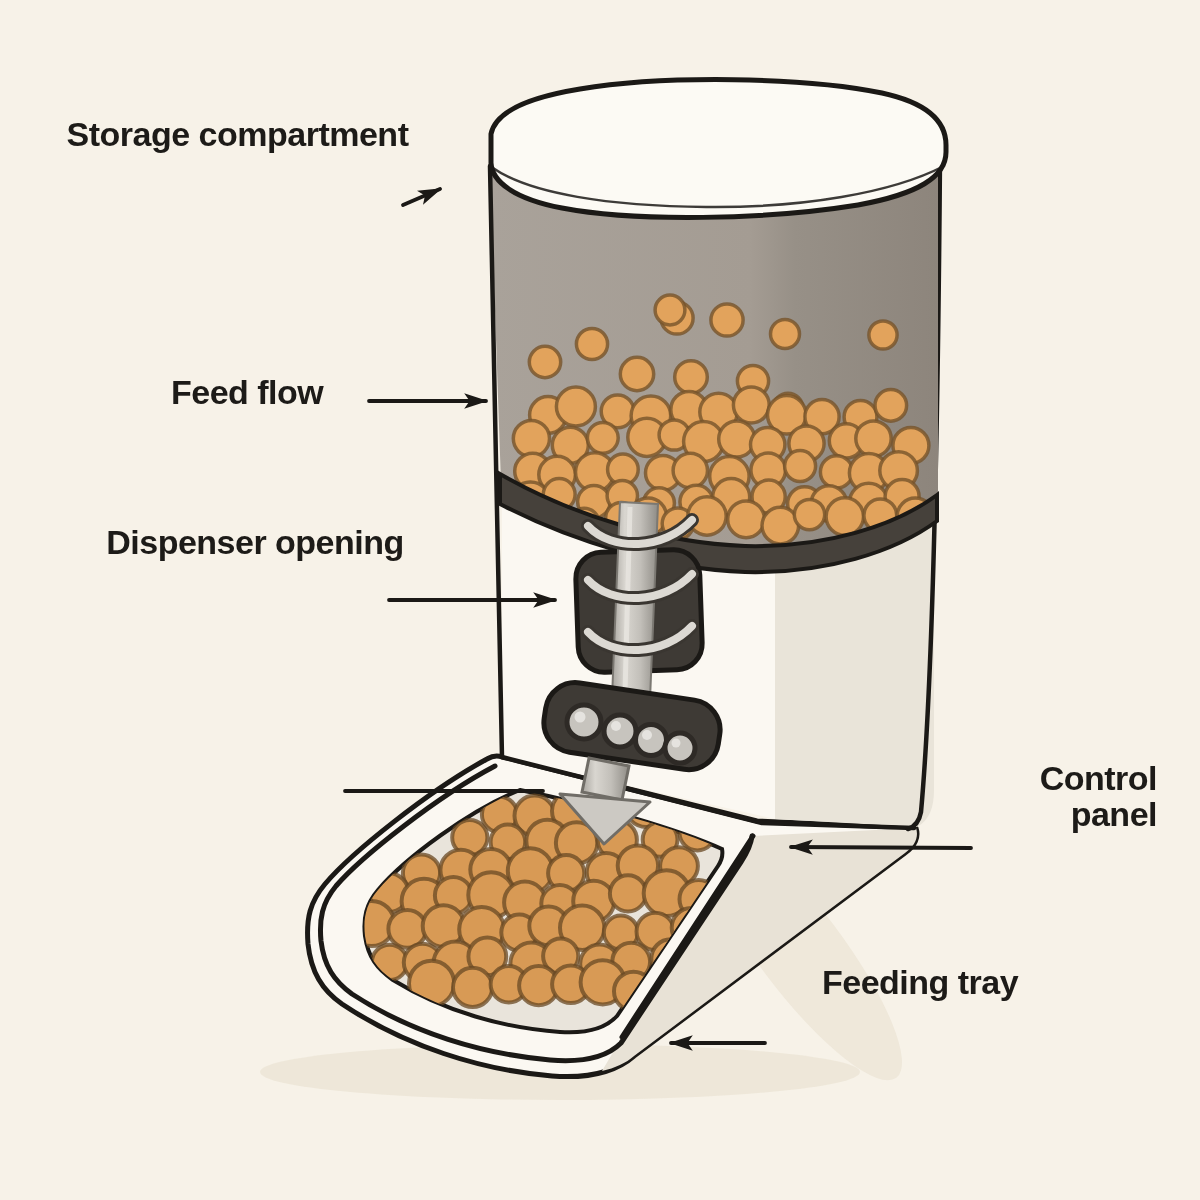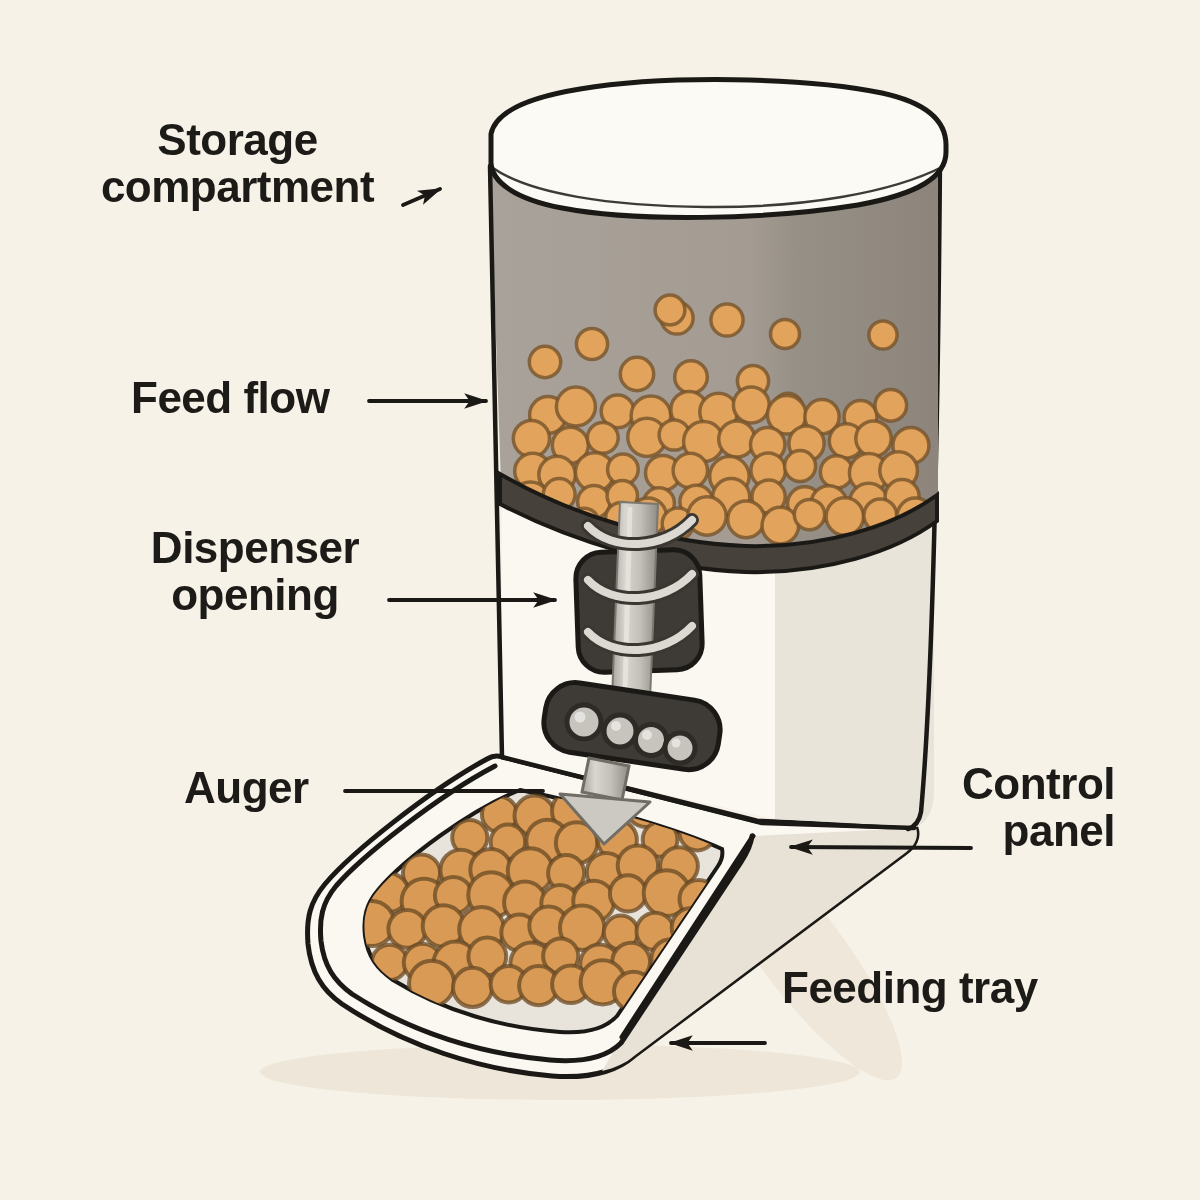--- a/index.html
+++ b/index.html
@@ -6,28 +6,28 @@
   body{
     width:1200px;height:1200px;overflow:hidden;
     background:var(--background,#f7f2e8);
     font-family:"Liberation Sans", sans-serif;
   }
   .stage{position:relative;width:1200px;height:1200px;}
   .stage svg{position:absolute;left:0;top:0;}
   .label{
     position:absolute;
     font-weight:600;
-    font-size:44px;
+    font-size:34px;
     line-height:1.07;
     letter-spacing:-0.5px;
     color:var(--label-text,#1d1b18);
   }
   .center{text-align:center;}
   .right{text-align:right;}
-  .nowrap{white-space:nowrap;}
+  .nowrap{white-space:nowrap;margin-left:40px;}
   .conn{stroke:var(--outline,#1b1916);stroke-width:3.8;fill:none;stroke-linecap:round;}
   .ah{fill:var(--outline,#1b1916);}
   .out{stroke:var(--outline,#1b1916);fill:none;stroke-linecap:round;stroke-linejoin:round;}
   .k-h{fill:var(--kibble-fill,#e2a35c);stroke:var(--kibble-stroke,#77542a);stroke-width:3.5;stroke-opacity:.8;}
   .k-t{fill:var(--tray-kibble-fill,#d89a55);stroke:var(--tray-kibble-stroke,#694a24);stroke-width:4;stroke-opacity:.75;}
   .dark{fill:var(--mechanism-dark,#3e3a35);stroke:var(--outline,#1b1916);stroke-width:5;}
 </style>
 </head>
 <body>
 
@@ -264,17 +264,16 @@
   <path class="conn" marker-end="url(#ah)" d="M 369,401 L 486,401"></path>
   <path class="conn" marker-end="url(#ah)" d="M 389,600 L 555,600"></path>
   <path class="conn" d="M 345,791 L 543,791"></path>
   <path class="conn" marker-end="url(#ah)" d="M 971,848 L 791,847"></path>
   <path class="conn" marker-end="url(#ah)" d="M 765,1043 L 671,1043"></path>
 </svg>
 
 <div class="label center" style="left:35px;top:116px;width:405px">Storage compartment</div>
 <div class="label nowrap" style="left:131px;top:374px">Feed flow</div>
 <div class="label center" style="left:95px;top:524px;width:320px">Dispenser opening</div>
-<div class="label nowrap" style="left:184px;top:764px">Auger</div>
-<div class="label right" style="left:910px;top:760px;width:205px">Control panel</div>
+<div class="label right" style="left:952px;top:760px;width:205px">Control panel</div>
 <div class="label nowrap" style="left:782px;top:964px">Feeding tray</div>
 
 </div>
 
 </body></html>

